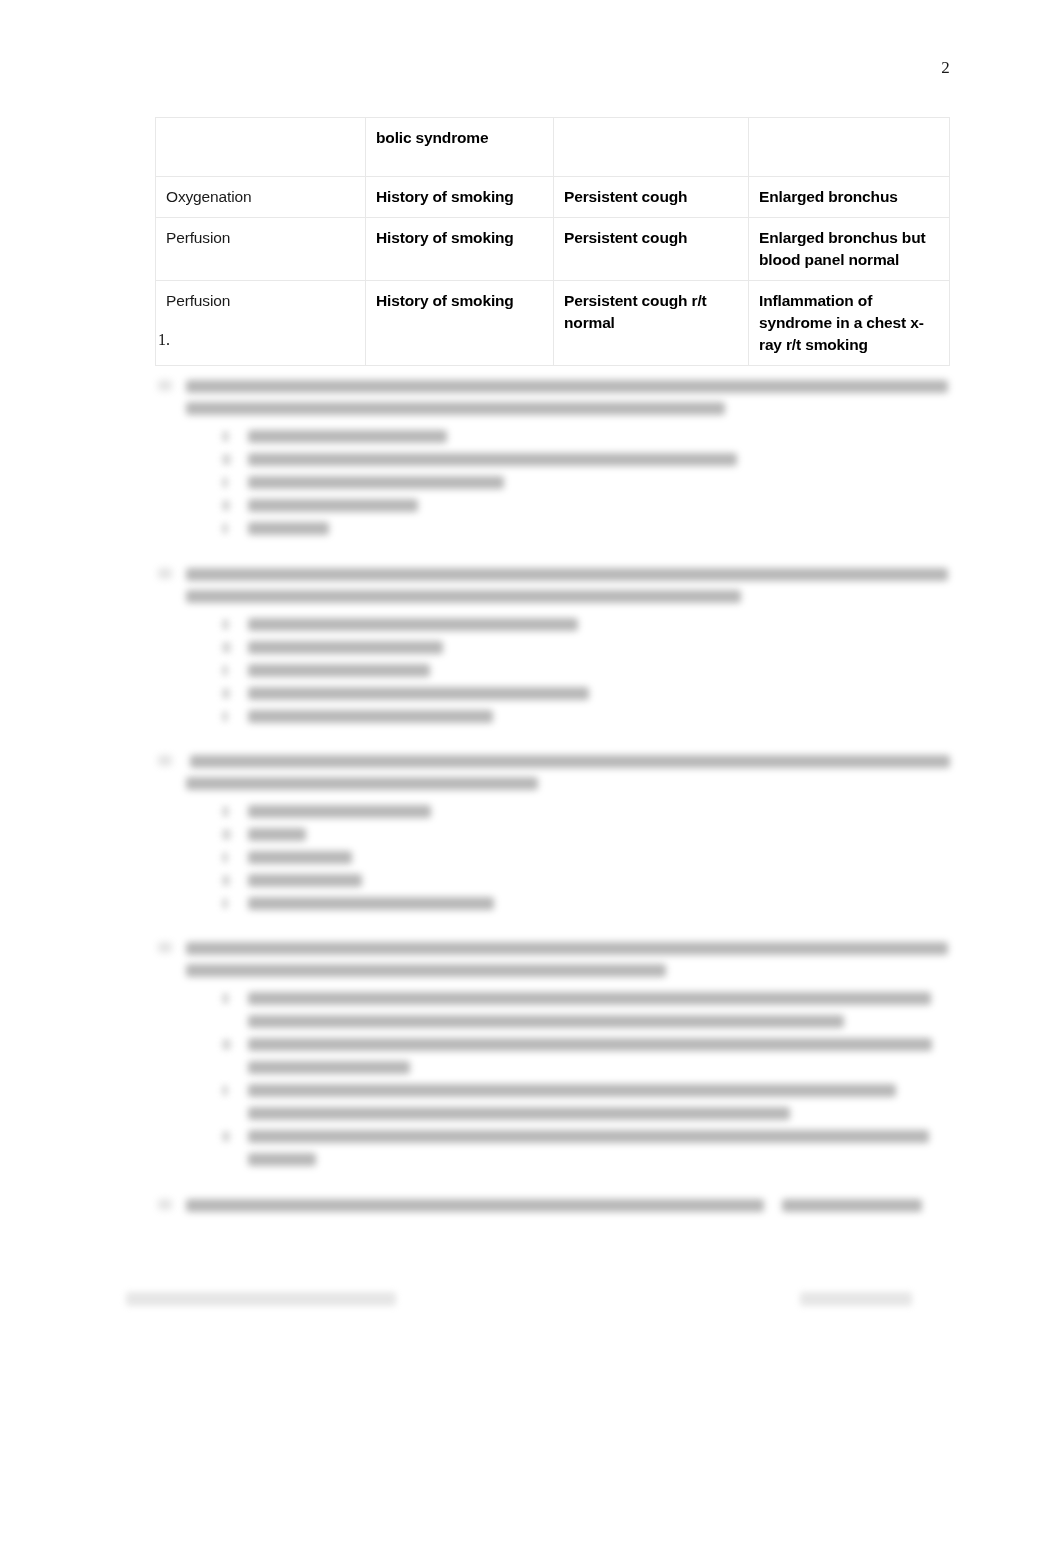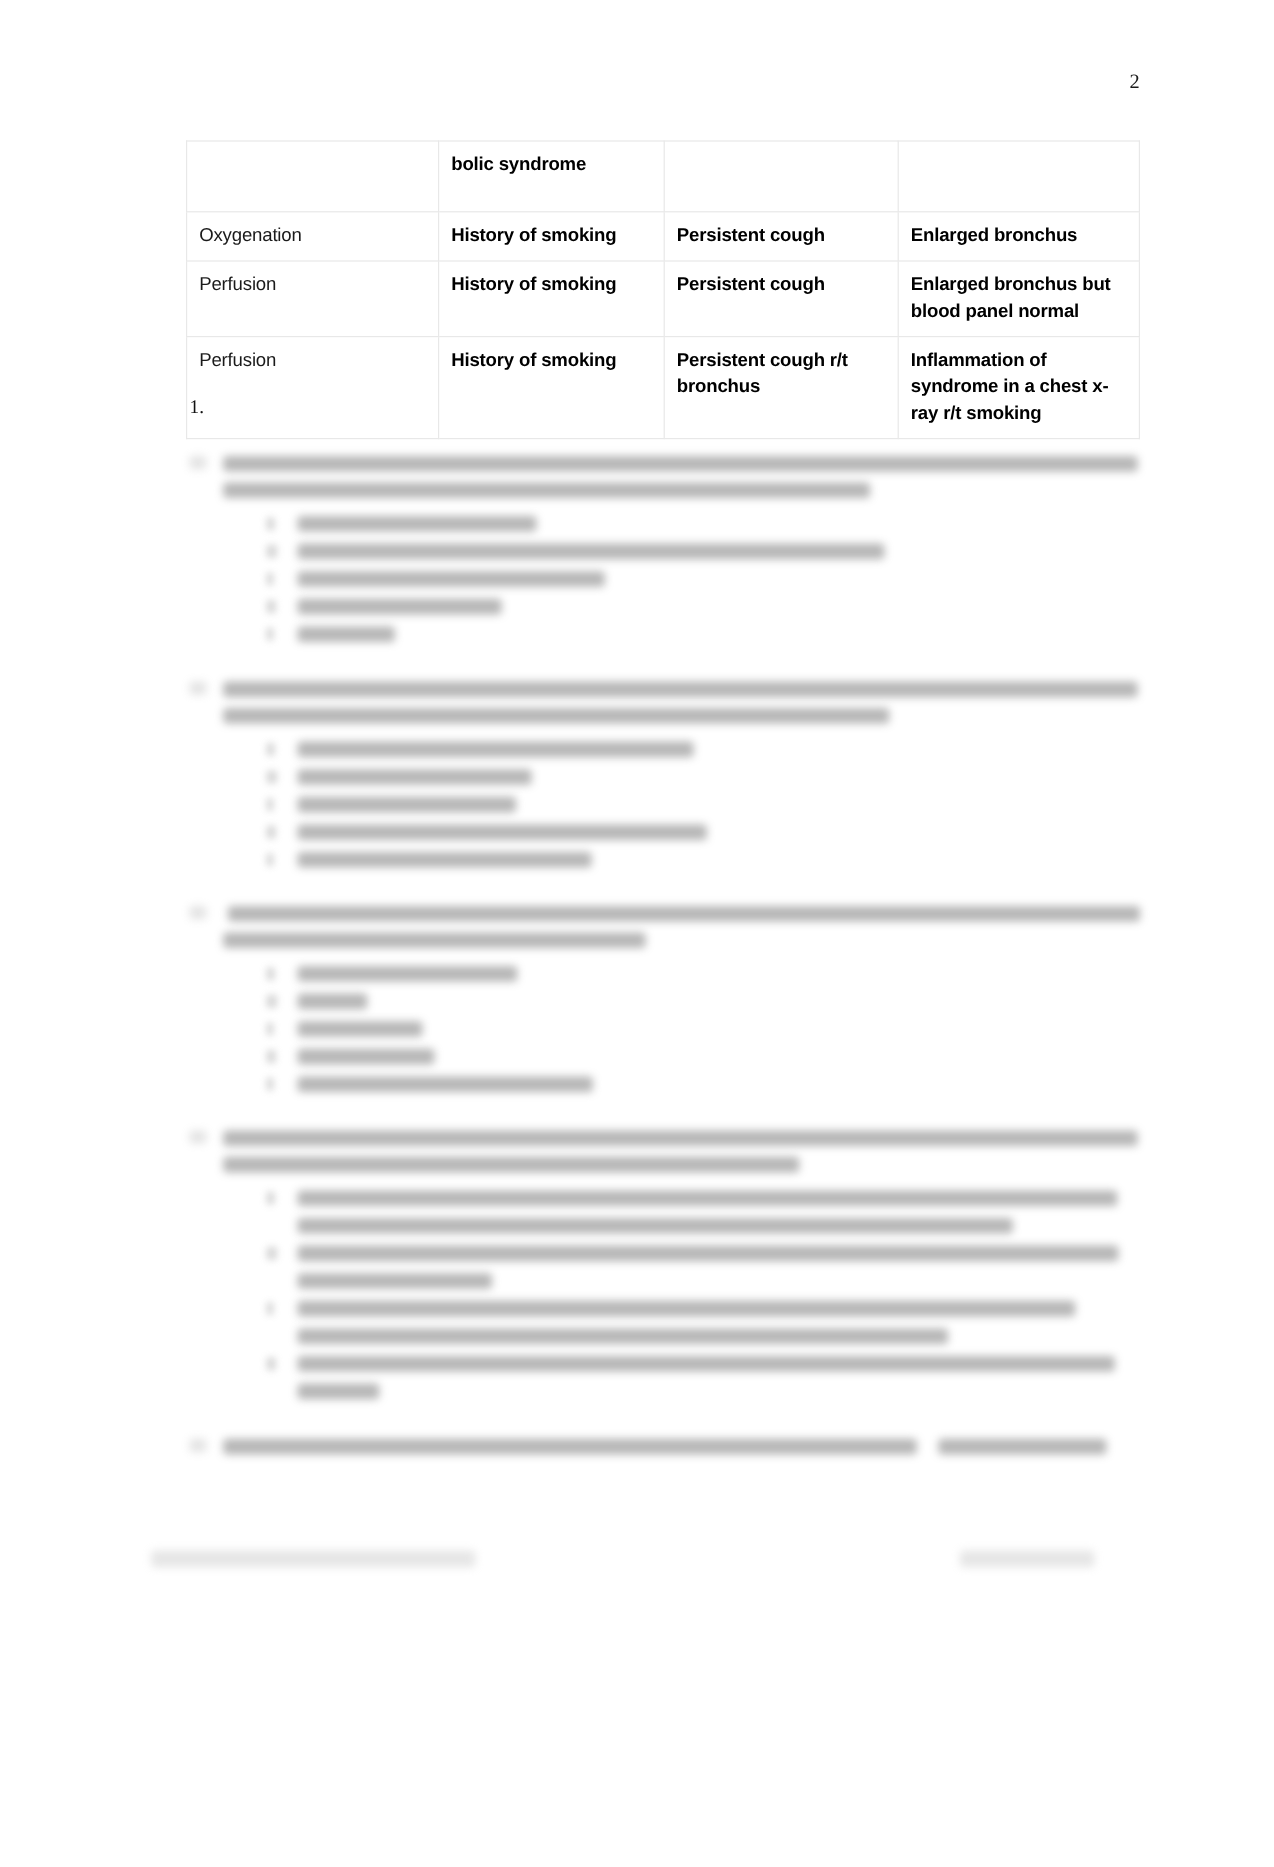--- a/index.html
+++ b/index.html
@@ -147,21 +147,21 @@
         </tr>
         <tr>
           <td class="label-cell">Perfusion</td>
           <td class="bold-cell">History of smoking</td>
           <td class="bold-cell">Persistent cough</td>
           <td class="bold-cell">Enlarged bronchus but blood panel normal</td>
         </tr>
         <tr>
           <td class="label-cell pad-row-addiction">Perfusion</td>
           <td class="bold-cell pad-row-addiction">History of smoking</td>
-          <td class="bold-cell pad-row-addiction">Persistent cough r/t bronchus</td>
+          <td class="bold-cell pad-row-addiction">Persistent cough r/t normal</td>
           <td class="bold-cell pad-row-addiction">Inflammation of syndrome in a chest x-ray r/t smoking</td>
         </tr>
       </tbody>
     </table>
   </div>
 
   <div class="list-marker-1">1.</div>
 
   <div id="redacted-root">
       <div class="redacted-block" style="top: 380px;">

